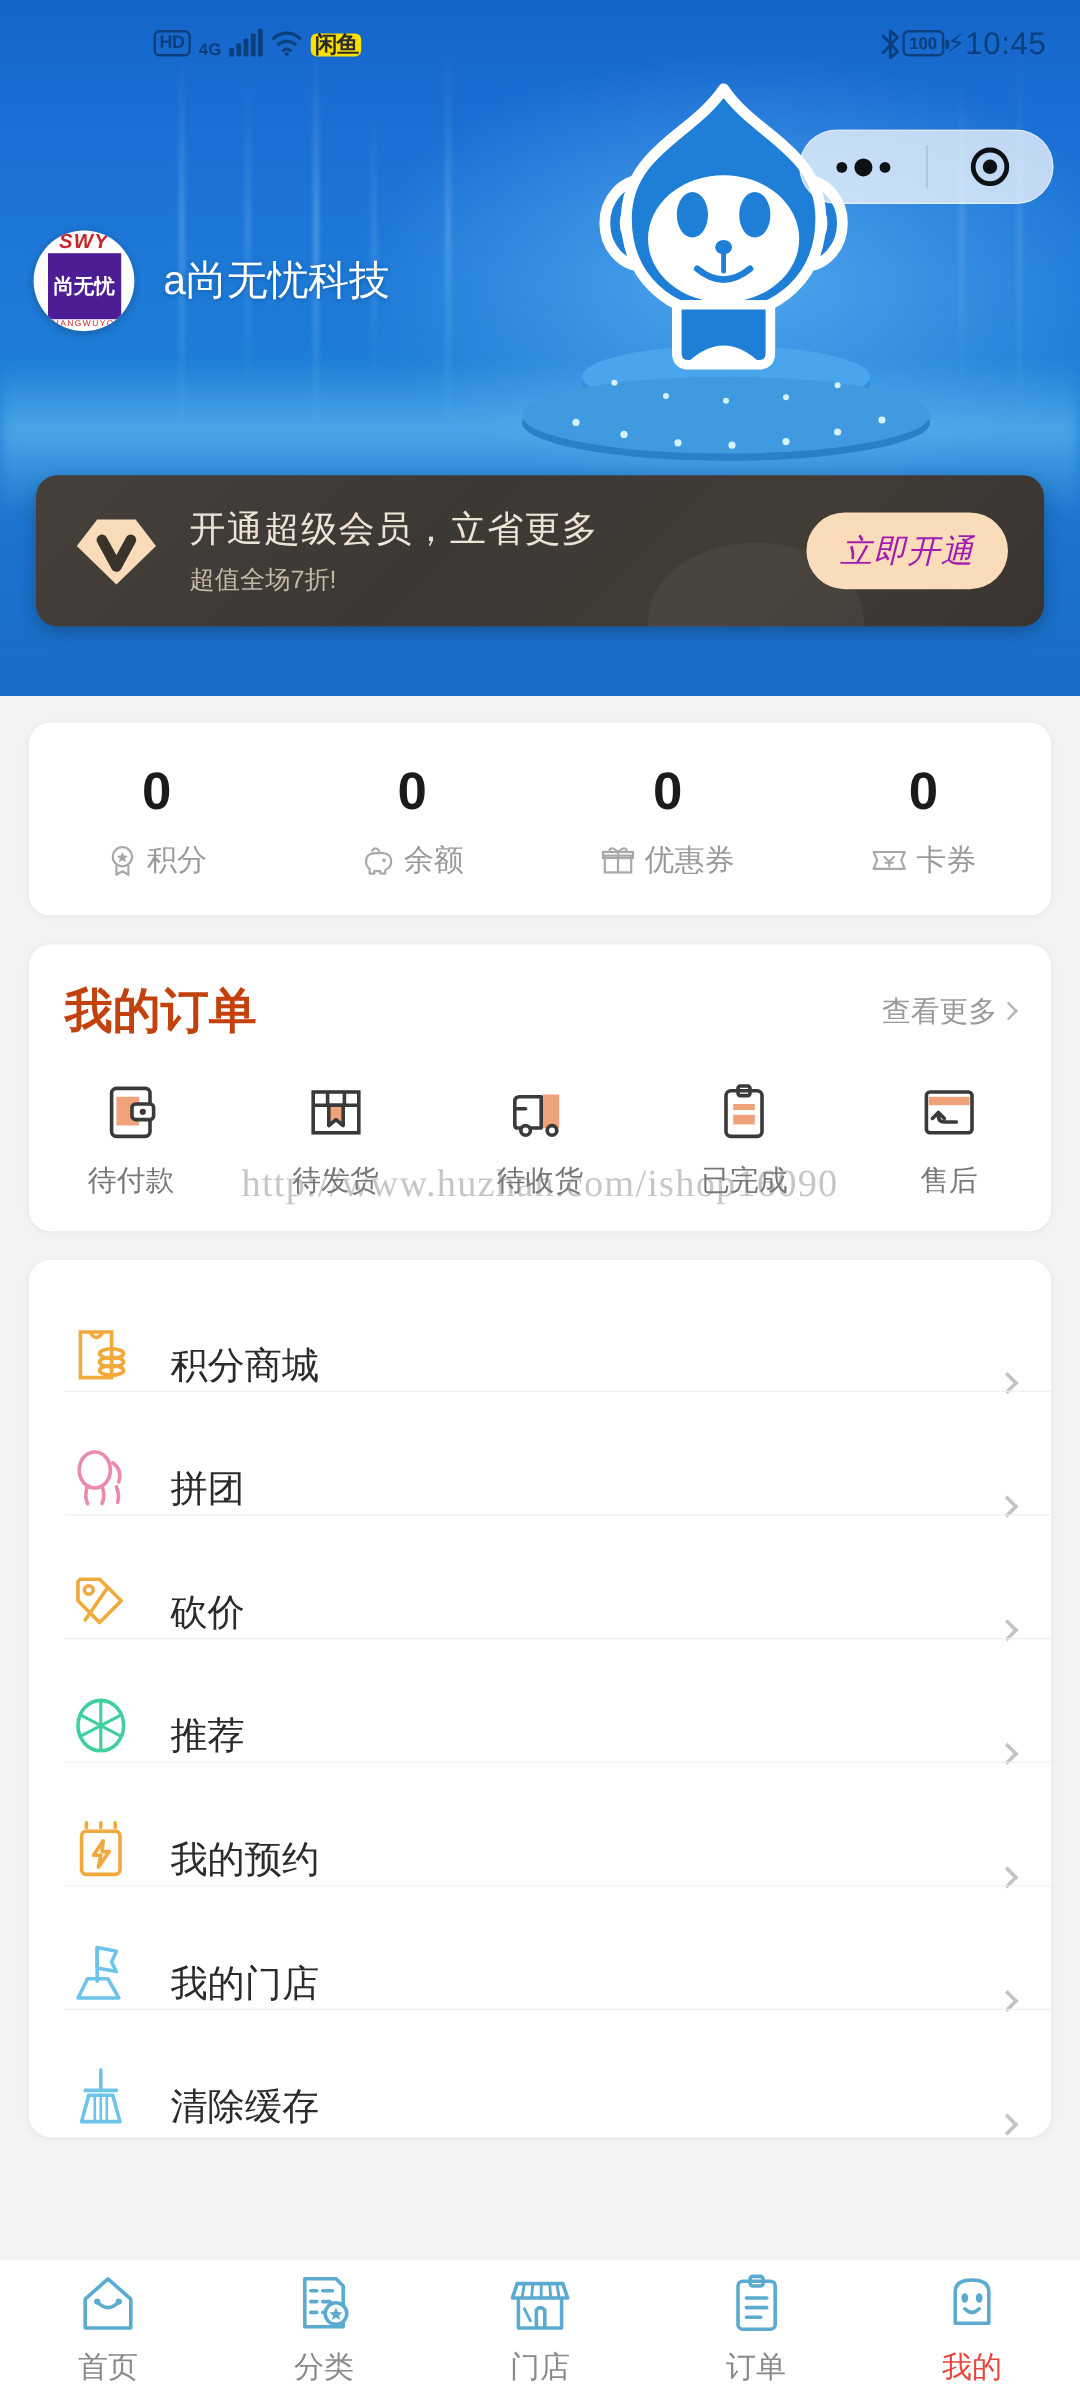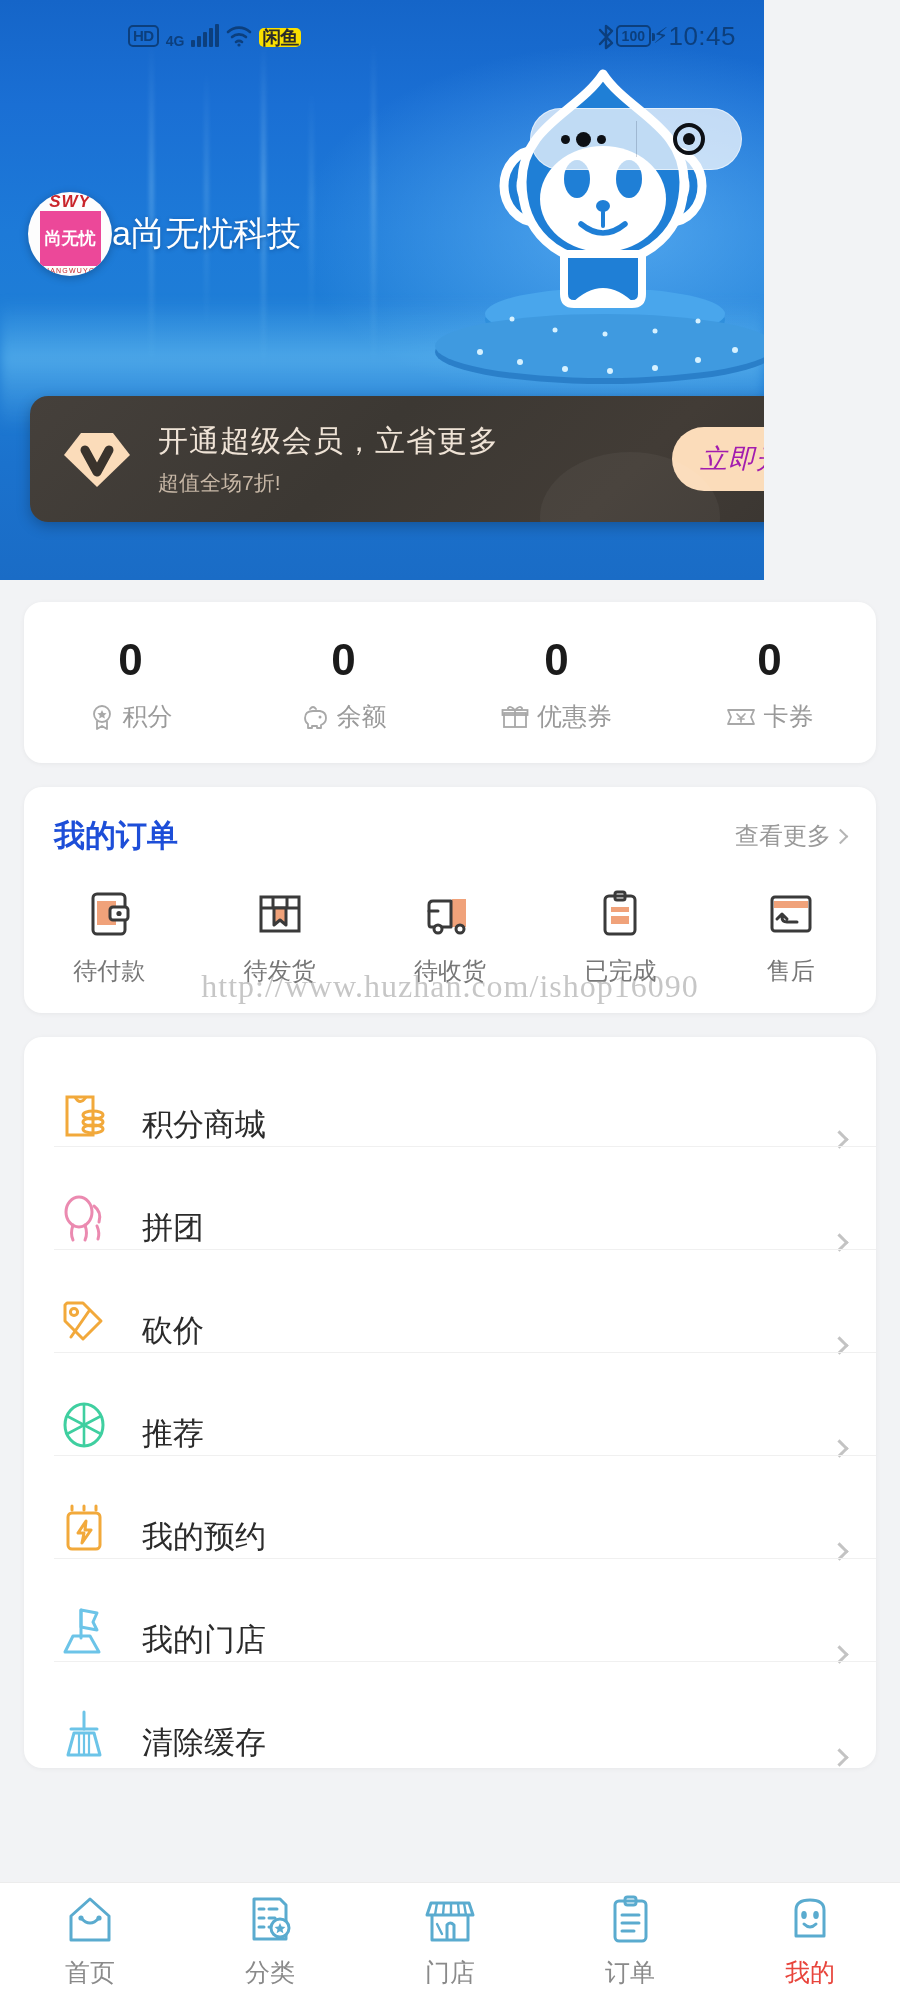--- a/index.html
+++ b/index.html
@@ -6,21 +6,21 @@
   html,body { width:900px; height:2000px; }
   body {
     font-family:"Liberation Sans","DejaVu Sans",sans-serif;
     background:#f2f3f5;
     overflow:hidden;
     position:relative;
   }
 
   
   .header {
-    position:relative; height:580px; width:764px;
+    position:relative; height:580px; width:900px;
     background:
       radial-gradient(ellipse 520px 300px at 620px 230px, rgba(120,200,255,.55) 0%, rgba(60,150,230,0) 62%),
       linear-gradient(180deg,#1565c8 0%,#1a6fd4 18%,#1d7ad8 40%,#1f7fd6 60%,#1b72cd 80%,#1a6cc6 100%);
     overflow:hidden;
   }
   
   .streaks { position:absolute; inset:0; pointer-events:none; }
   .streak {
     position:absolute; top:40px; width:3px; height:330px;
     background:linear-gradient(180deg,rgba(170,225,255,0) 0%,rgba(190,235,255,.75) 45%,rgba(170,225,255,0) 100%);
@@ -87,29 +87,29 @@
     width:32px;height:32px;border-radius:50%;border:4px solid #0d1015;
     display:flex;align-items:center;justify-content:center;
   }
   .target i { width:12px;height:12px;border-radius:50%;background:#0d1015;display:block; }
 
   
   .mascot { position:absolute; z-index:4; left:478px; top:66px; width:250px; height:250px; }
   .podium { position:absolute; z-index:3; left:420px; top:290px; width:370px; height:100px; }
 
   
-  .brand { position:absolute; z-index:7; left:28px; top:192px; display:flex; align-items:center; }
+  .brand { position:absolute; z-index:7; left:28px; top:192px; display:flex; align-items:center; gap:24px; }
   .logo {
     width:84px;height:84px;border-radius:50%;background:#fdfdfd;
     display:flex;flex-direction:column;align-items:center;justify-content:center;
     box-shadow:0 2px 8px rgba(0,0,0,.25); overflow:hidden;
   }
   .logo-swy { color:#c9252b; font-size:17px; font-weight:bold; letter-spacing:1px; line-height:16px; font-style:italic; }
   .logo-cn {
-    background:#ec4899; color:#fff; font-size:17px; font-weight:bold;
+    background:#4c1d95; color:#fff; font-size:17px; font-weight:bold;
     padding:18px 5px; line-height:19px; margin:1px 0; letter-spacing:0px;
   }
   .logo-py { color:#c9252b; font-size:7px; letter-spacing:1.2px; line-height:8px; }
   .brandname { color:#fff; font-size:34px; font-weight:500; text-shadow:0 1px 4px rgba(0,40,90,.4); }
 
   
   .vip {
     position:absolute; z-index:7; left:30px; top:396px; width:840px; height:126px;
     border-radius:18px;
     background:linear-gradient(135deg,#45403b 0%,#3c3833 40%,#423c36 70%,#383430 100%);
@@ -140,21 +140,21 @@
   .stat-num { font-size:44px; font-weight:bold; color:#1b1b1b; line-height:48px; }
   .stat-lab {
     margin-top:16px; color:#9a9a9a; font-size:25px;
     display:flex; align-items:center; justify-content:center; gap:8px;
   }
   .stat-lab svg { flex:0 0 auto; }
 
   
   .orders { margin-top:24px; padding:28px 0 26px; }
   .orders-head { display:flex; align-items:center; padding:0 30px 0 30px; }
-  .orders-title { font-size:31px; font-weight:bold; color:#1d4ed8; }
+  .orders-title { font-size:40px; font-weight:bold; color:#c2410c; }
   .orders-more {
     margin-left:auto; color:#9a9a9a; font-size:24px;
     display:flex; align-items:center; gap:4px; cursor:pointer;
   }
   .chev { width:11px; height:11px; border-right:2.5px solid #b5b5b5; border-top:2.5px solid #b5b5b5; transform:rotate(45deg); }
   .order-tabs { display:flex; margin-top:30px; }
   .otab { flex:1; display:flex; flex-direction:column; align-items:center; gap:14px; cursor:pointer; }
   .otab-lab { color:#777; font-size:24px; }
 
   

